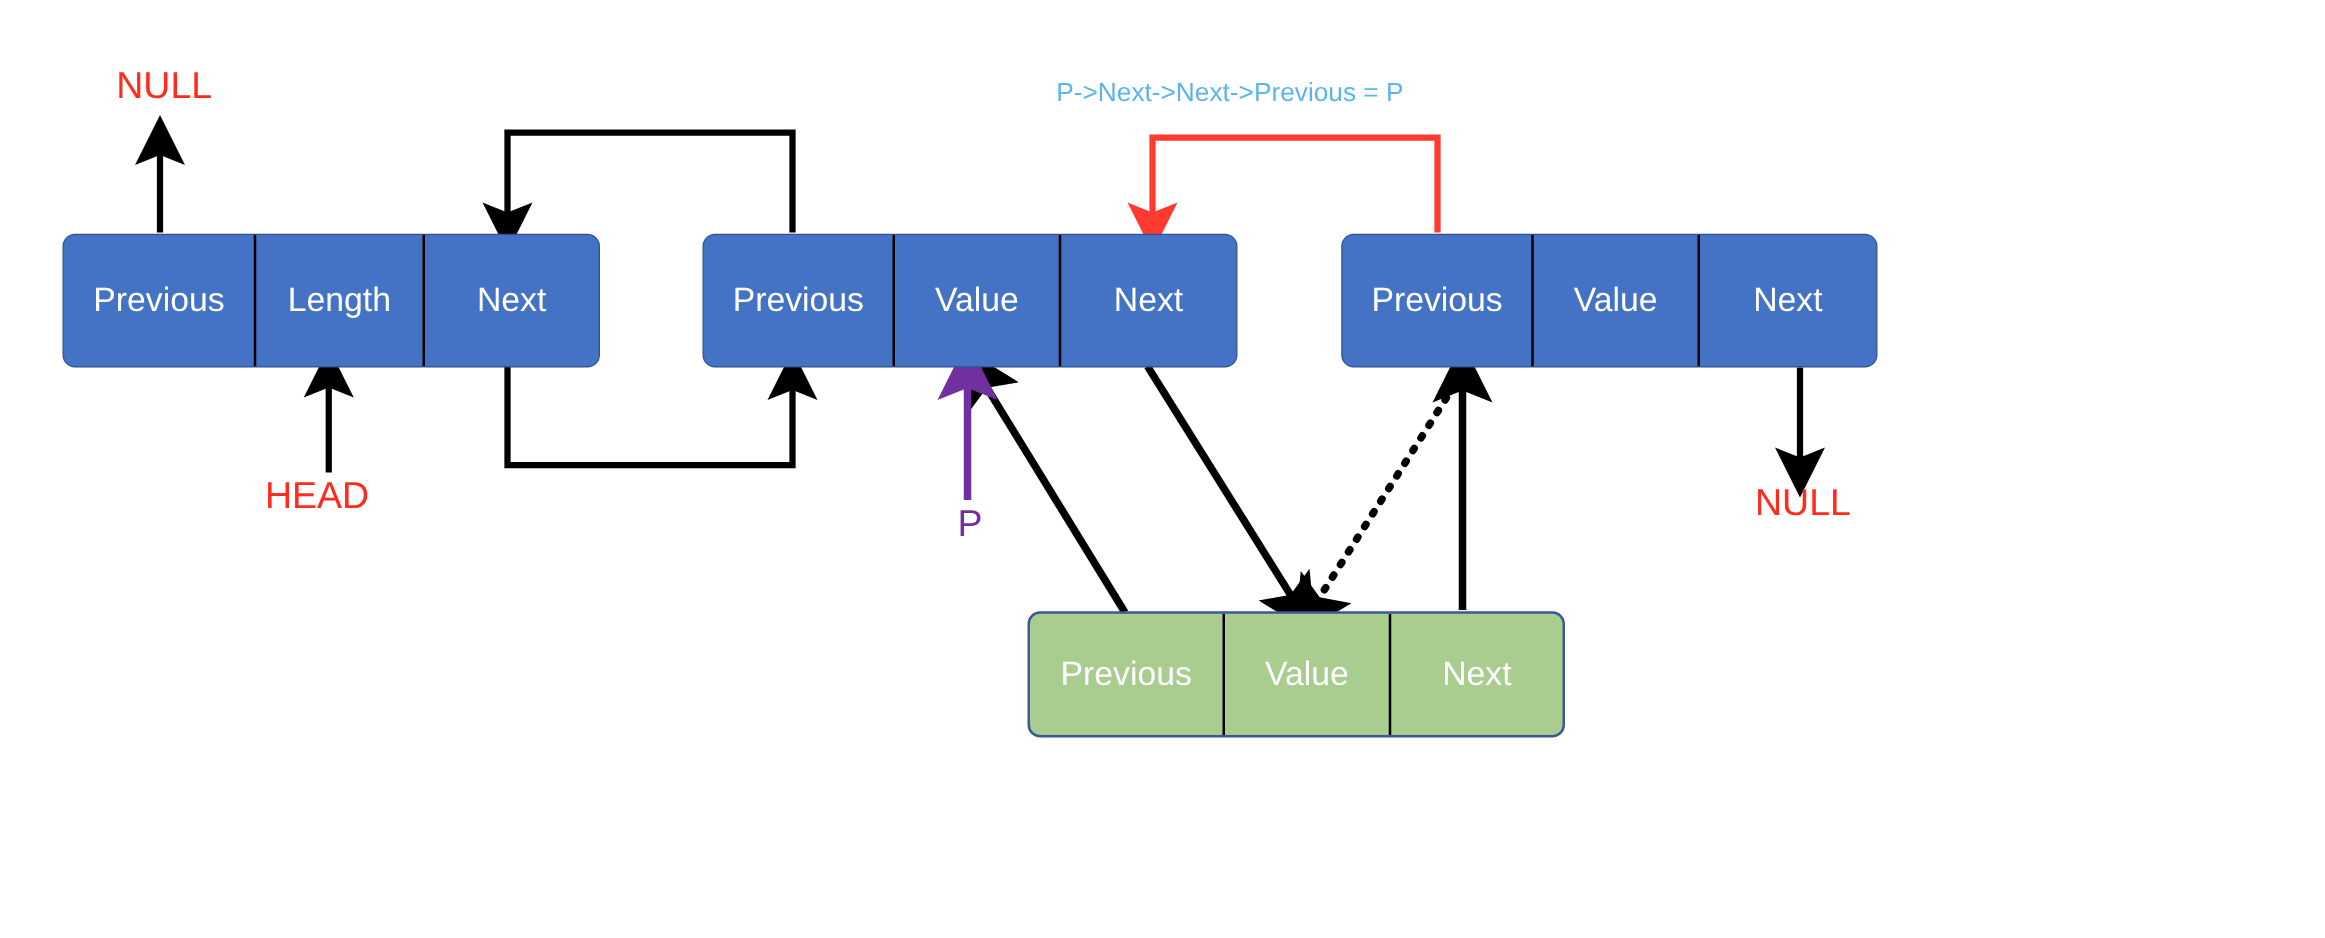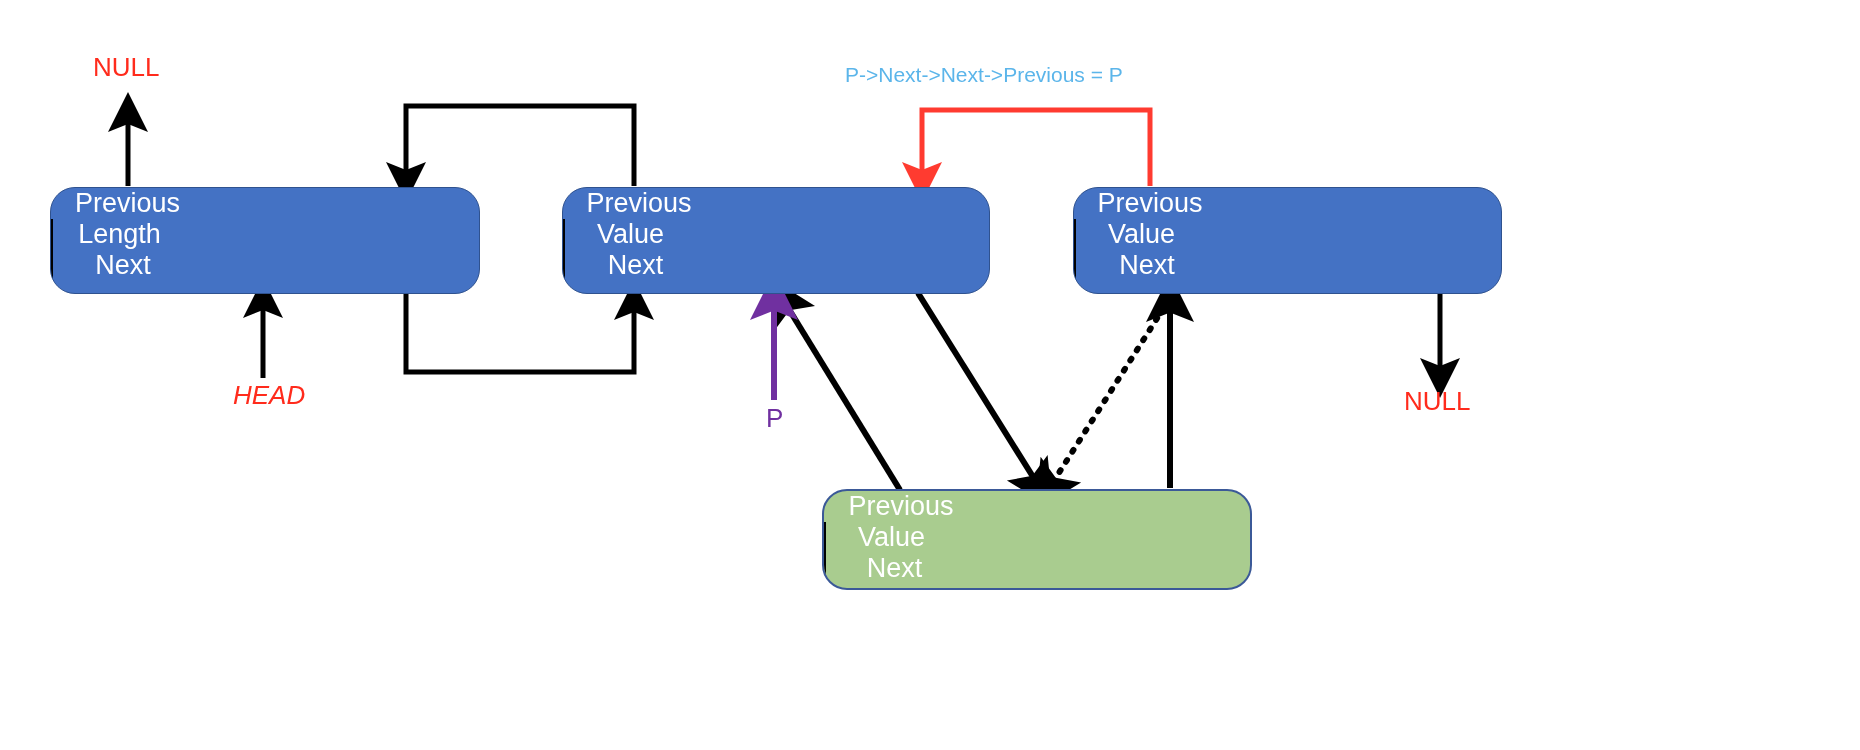--- a/index.html
+++ b/index.html
@@ -9,24 +9,23 @@
     font-family:"Liberation Sans", sans-serif;
     position:relative;
     overflow:hidden;
   }
   #stage{position:absolute;left:0;top:0;width:1860px;height:750px;}
   #wires{position:absolute;left:0;top:0;width:1860px;height:750px;pointer-events:none;}
 
   .node{
     position:absolute;
     display:flex;
-    border-radius:25px;
+    border-radius:10px;
     overflow:hidden;
     box-sizing:border-box;
-    flex-direction:column;
   }
   .node.blue{
     background:#4472C4;
     border:1px solid #2F528F;
   }
   .node.green{
     background:#A9CC8F;
     border:2px solid #3B5998;
   }
   .cell{
@@ -37,21 +36,21 @@
     font-size:27px;
     font-weight:400;
     box-sizing:border-box;
     position:relative;
     white-space:nowrap;
   }
   .node .cell + .cell{ border-left:2px solid #000000; }
 
   .lbl{
     position:absolute;
-    font-size:26px;
+    font-size:30px;
     white-space:nowrap;
   }
   .lbl.red{ color:#FF2B1C; }
   .lbl.purple{ color:#7030A0; }
   .lbl.cyan{ color:#5BB5EA; }
 </style>
 </head>
 <body>
 
 <div id="stage">
@@ -157,21 +156,21 @@
     <div class="cell" style="width:133px;">
       <span>Value</span>
     </div>
     <div class="cell" style="width:139px;">
       <span>Next</span>
     </div>
   </div>
 
   <div class="lbl red" style="left:93px;top:52px;">NULL</div>
 
-  <div class="lbl red" style="left:233px;top:380px;font-style:italic;">HEAD</div>
+  <div class="lbl red" style="left:212px;top:380px;">HEAD</div>
 
   <div class="lbl purple" style="left:766px;top:403px;">P</div>
 
   <div class="lbl cyan" style="left:845px;top:63px;font-size:21px;">P-&gt;Next-&gt;Next-&gt;Previous = P</div>
 
   <div class="lbl red" style="left:1404px;top:386px;">NULL</div>
 
 </div>
 
 </body></html>

